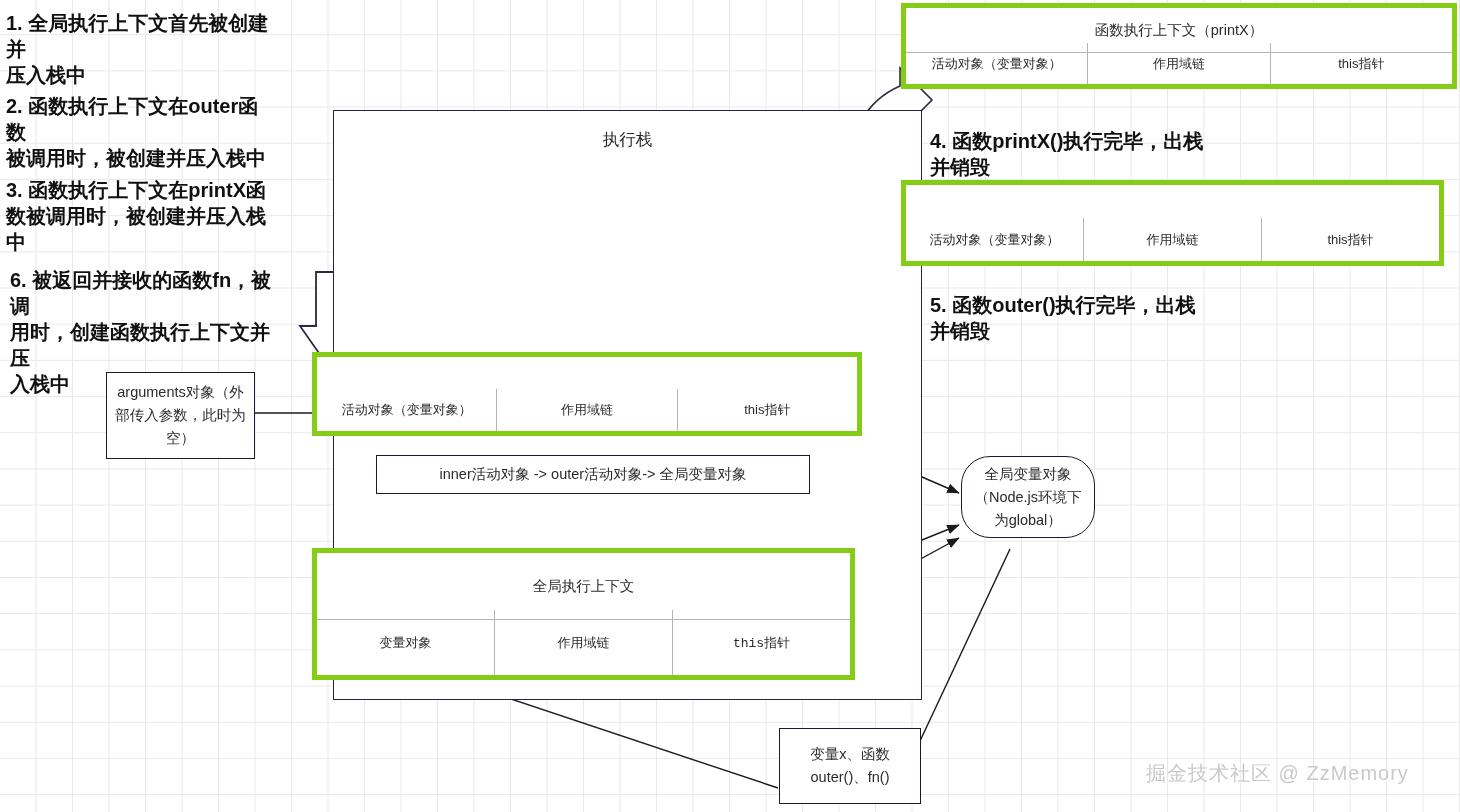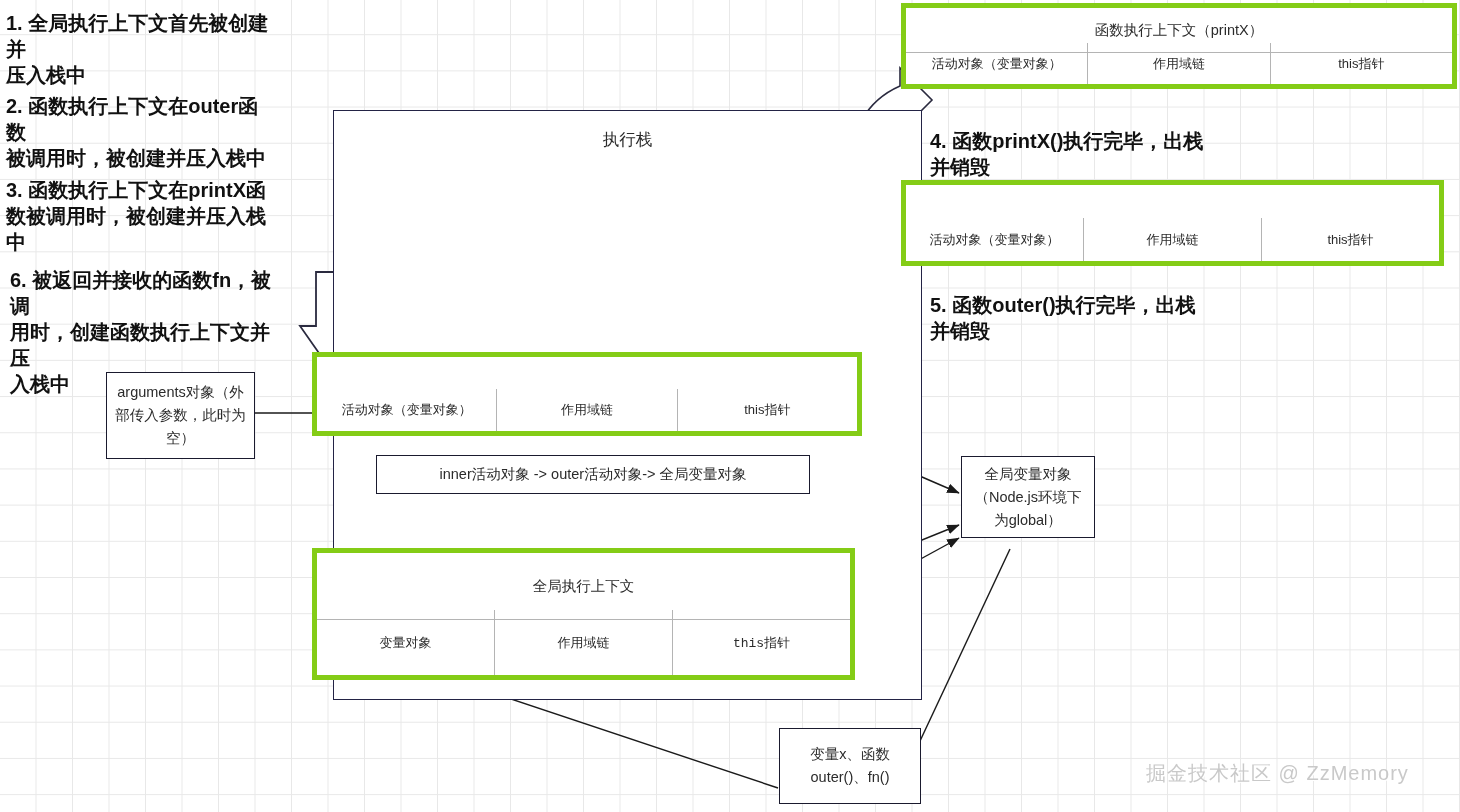--- a/index.html
+++ b/index.html
@@ -168,21 +168,21 @@
     <div>变量对象</div>
     <div>作用域链</div>
     <div>this指针</div>
   </div>
 </div>
 
 <div class="pbox" style="left:106px;top:372px;width:149px;height:87px;">arguments对象（外部传入参数，此时为空）</div>
 
 <div class="pbox" style="left:376px;top:455px;width:434px;height:39px;">inner活动对象 -&gt; outer活动对象-&gt; 全局变量对象</div>
 
-<div class="pbox" style="left:961px;top:456px;width:134px;height:82px;">全局变量对象（Node.js环境下为global）</div>
+<div class="pbox" style="left:961px;top:456px;width:134px;height:82px;border-radius:29px;">全局变量对象（Node.js环境下为global）</div>
 
 <div class="pbox" style="left:779px;top:728px;width:142px;height:76px;">变量x、函数outer()、fn()</div>
 
 <div class="note" style="left:6px;top:10px;width:272px;">1. 全局执行上下文首先被创建并
 压入栈中</div>
 
 <div class="note" style="left:6px;top:93px;width:272px;">2. 函数执行上下文在outer函数
 被调用时，被创建并压入栈中</div>
 
 <div class="note" style="left:6px;top:168px;width:272px;margin-top:9px;">3. 函数执行上下文在printX函

